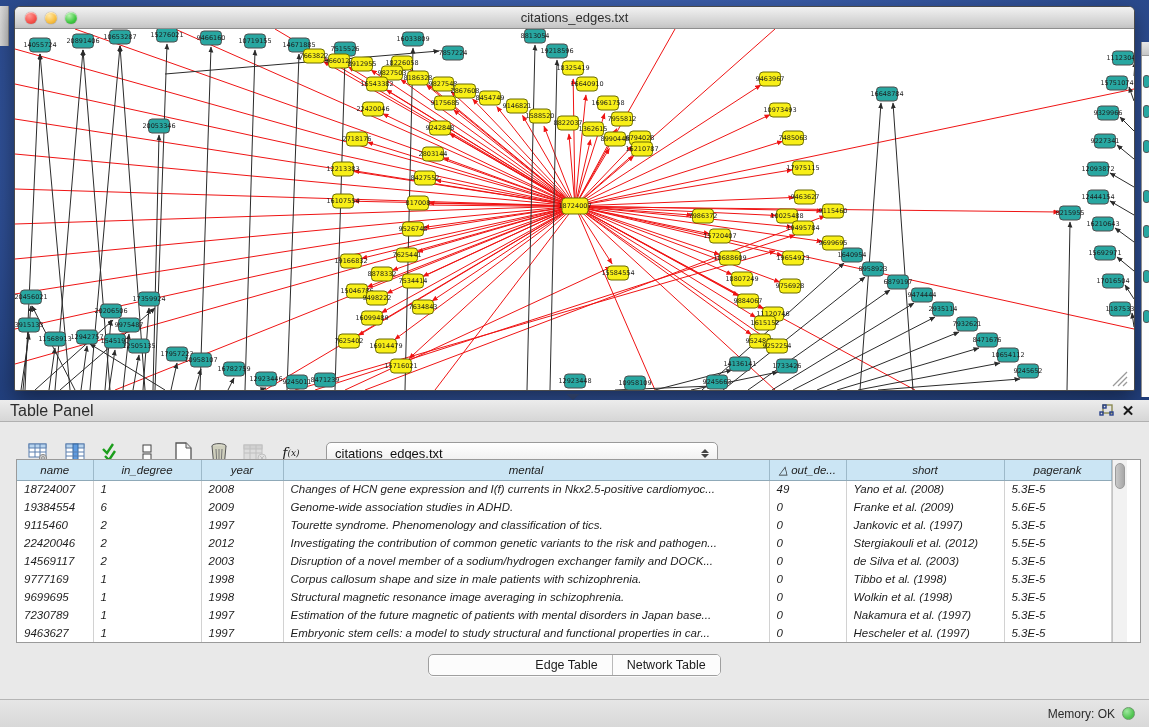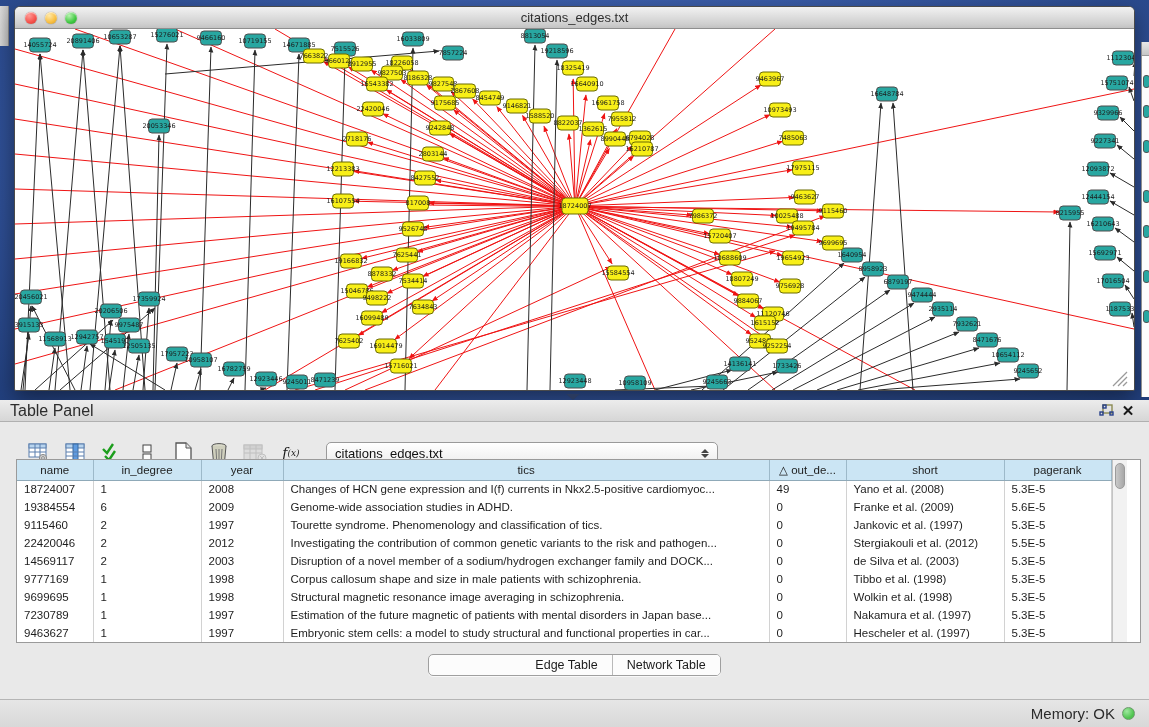--- a/index.html
+++ b/index.html
@@ -58,41 +58,41 @@
     background:linear-gradient(#ffffff,#ededed); display:flex; align-items:center; padding:0 8px;
     font-size:13px; color:#111; cursor:pointer; }
   #table-combo .combo-label { flex:1; }
   .updown { display:flex; flex-direction:column; gap:1px; align-items:center; }
   .updown i { width:0; height:0; border-left:4px solid transparent; border-right:4px solid transparent; }
   .updown .up { border-bottom:4px solid #444; }
   .updown .dn { border-top:4px solid #444; }
 
   #tablewrap { position:absolute; left:16px; top:59px; width:1125px; height:184px;
     background:#fff; border:1px solid #9a9a9a; display:flex; }
-  #grid { border-collapse:collapse; table-layout:fixed; width:1094px; font-size:11.5px; color:#1d1d1d; }
+  #grid { border-collapse:collapse; table-layout:fixed; width:1094px; font-size:11.5px; color:#1d1d1d;font-style:italic; }
   #grid th { height:20px; background:var(--hdrblue); border-right:1px solid #9db9c9; border-bottom:1px solid #8fa9b8;
     font-weight:normal; font-size:11.5px; text-align:center; overflow:hidden; white-space:nowrap; }
   #grid td { height:16px; padding:0 4px 0 7px; border-right:1px solid #d2d2d2; overflow:hidden;
     white-space:nowrap; text-overflow:clip; }
   #vscroll { width:15px; background:#f2f2f2; border-left:1px solid #c4c4c4; position:relative; }
   #vthumb { position:absolute; left:2px; top:3px; width:10px; height:26px; border-radius:5px;
     background:linear-gradient(90deg,#c9c9c9,#a8a8a8); border:1px solid #9b9b9b; }
 
   #tabbar { position:absolute; left:0; right:0; top:254px; height:24px; display:flex; justify-content:center; }
   #seg { display:flex; height:22px; border:1px solid #9f9f9f; border-radius:5px; overflow:hidden;
     background:#fcfcfc; box-shadow:0 1px 0 rgba(255,255,255,.7); }
   .seg-btn { border:none; background:#fcfcfc; font-size:12.5px; color:#1c1c1c; padding:0 14px; cursor:pointer;
     border-right:1px solid #b9b9b9; }
   .seg-btn:last-child { border-right:none; }
   .seg-btn.active { background:linear-gradient(#8b8b8b,#787878); color:#efefef;margin-top:36px; }
 
   
   #status-bar { position:relative; width:1149px; height:28px; background:linear-gradient(#e6e6e6,#d8d8d8);
     border-top:1px solid #b5b5b5; display:flex; align-items:center; justify-content:flex-end; padding:0 14px; gap:7px; }
-  #memory-label { font-size:15px; color:#2b2b2b; }
+  #memory-label { font-size:12px; color:#2b2b2b; }
   #memory-dot { width:13px; height:13px; border-radius:50%; background:radial-gradient(circle at 35% 30%, #9fe89f, var(--green) 65%);
     border:1px solid #6a9a6a; }
 </style>
 </head>
 <body>
 
 <div id="desktop">
   <div id="left-strip"></div>
 
   <div id="net-window">
@@ -855,21 +855,21 @@
           <col style="width: 486px;">
           <col style="width: 77px;">
           <col style="width: 158px;">
           <col style="width: 107px;">
         </colgroup>
       <thead>
           <tr id="hdr-row">
             <th>name</th>
             <th>in_degree</th>
             <th>year</th>
-            <th>tics</th>
+            <th>mental</th>
             <th>△ out_de...</th>
             <th>short</th>
             <th>pagerank</th>
           </tr>
         </thead>
       <tbody id="body-rows">
           <tr>
             <td>18724007</td>
             <td>1</td>
             <td>2008</td>

